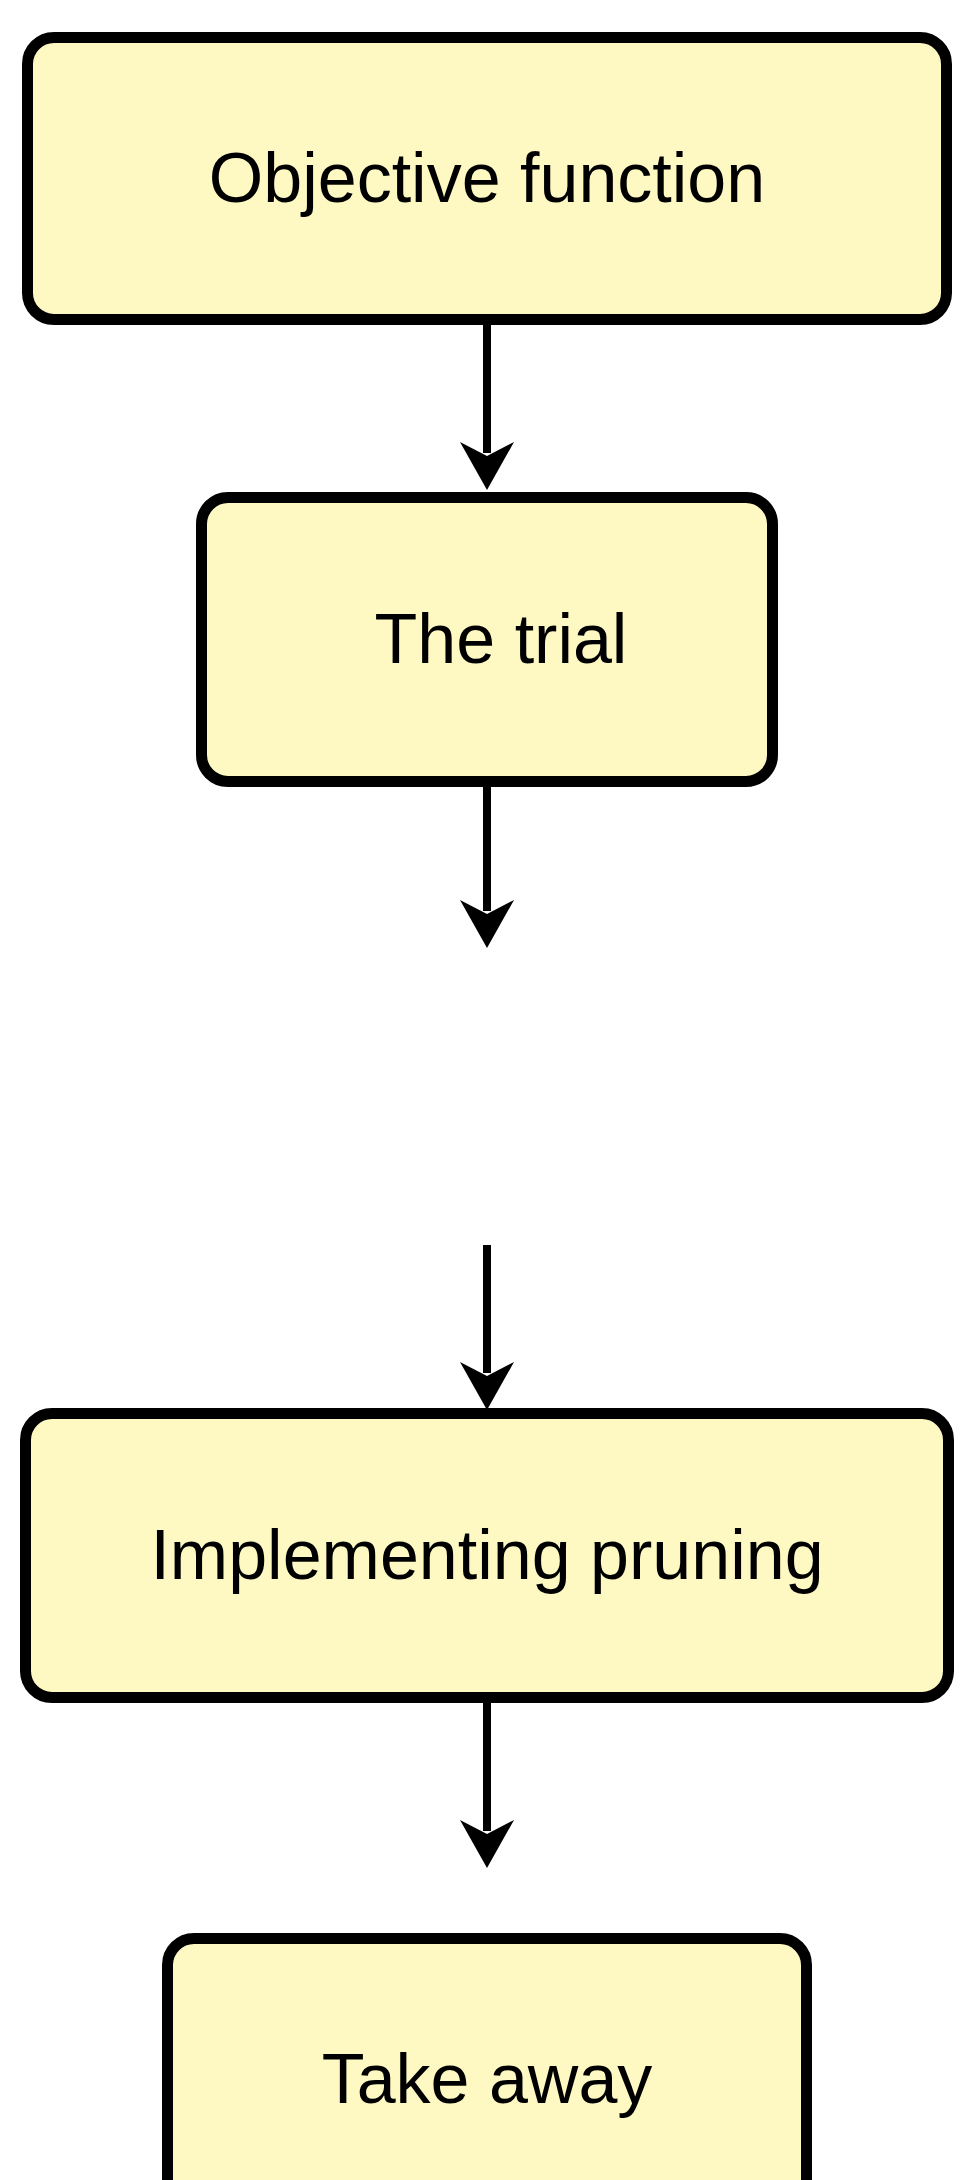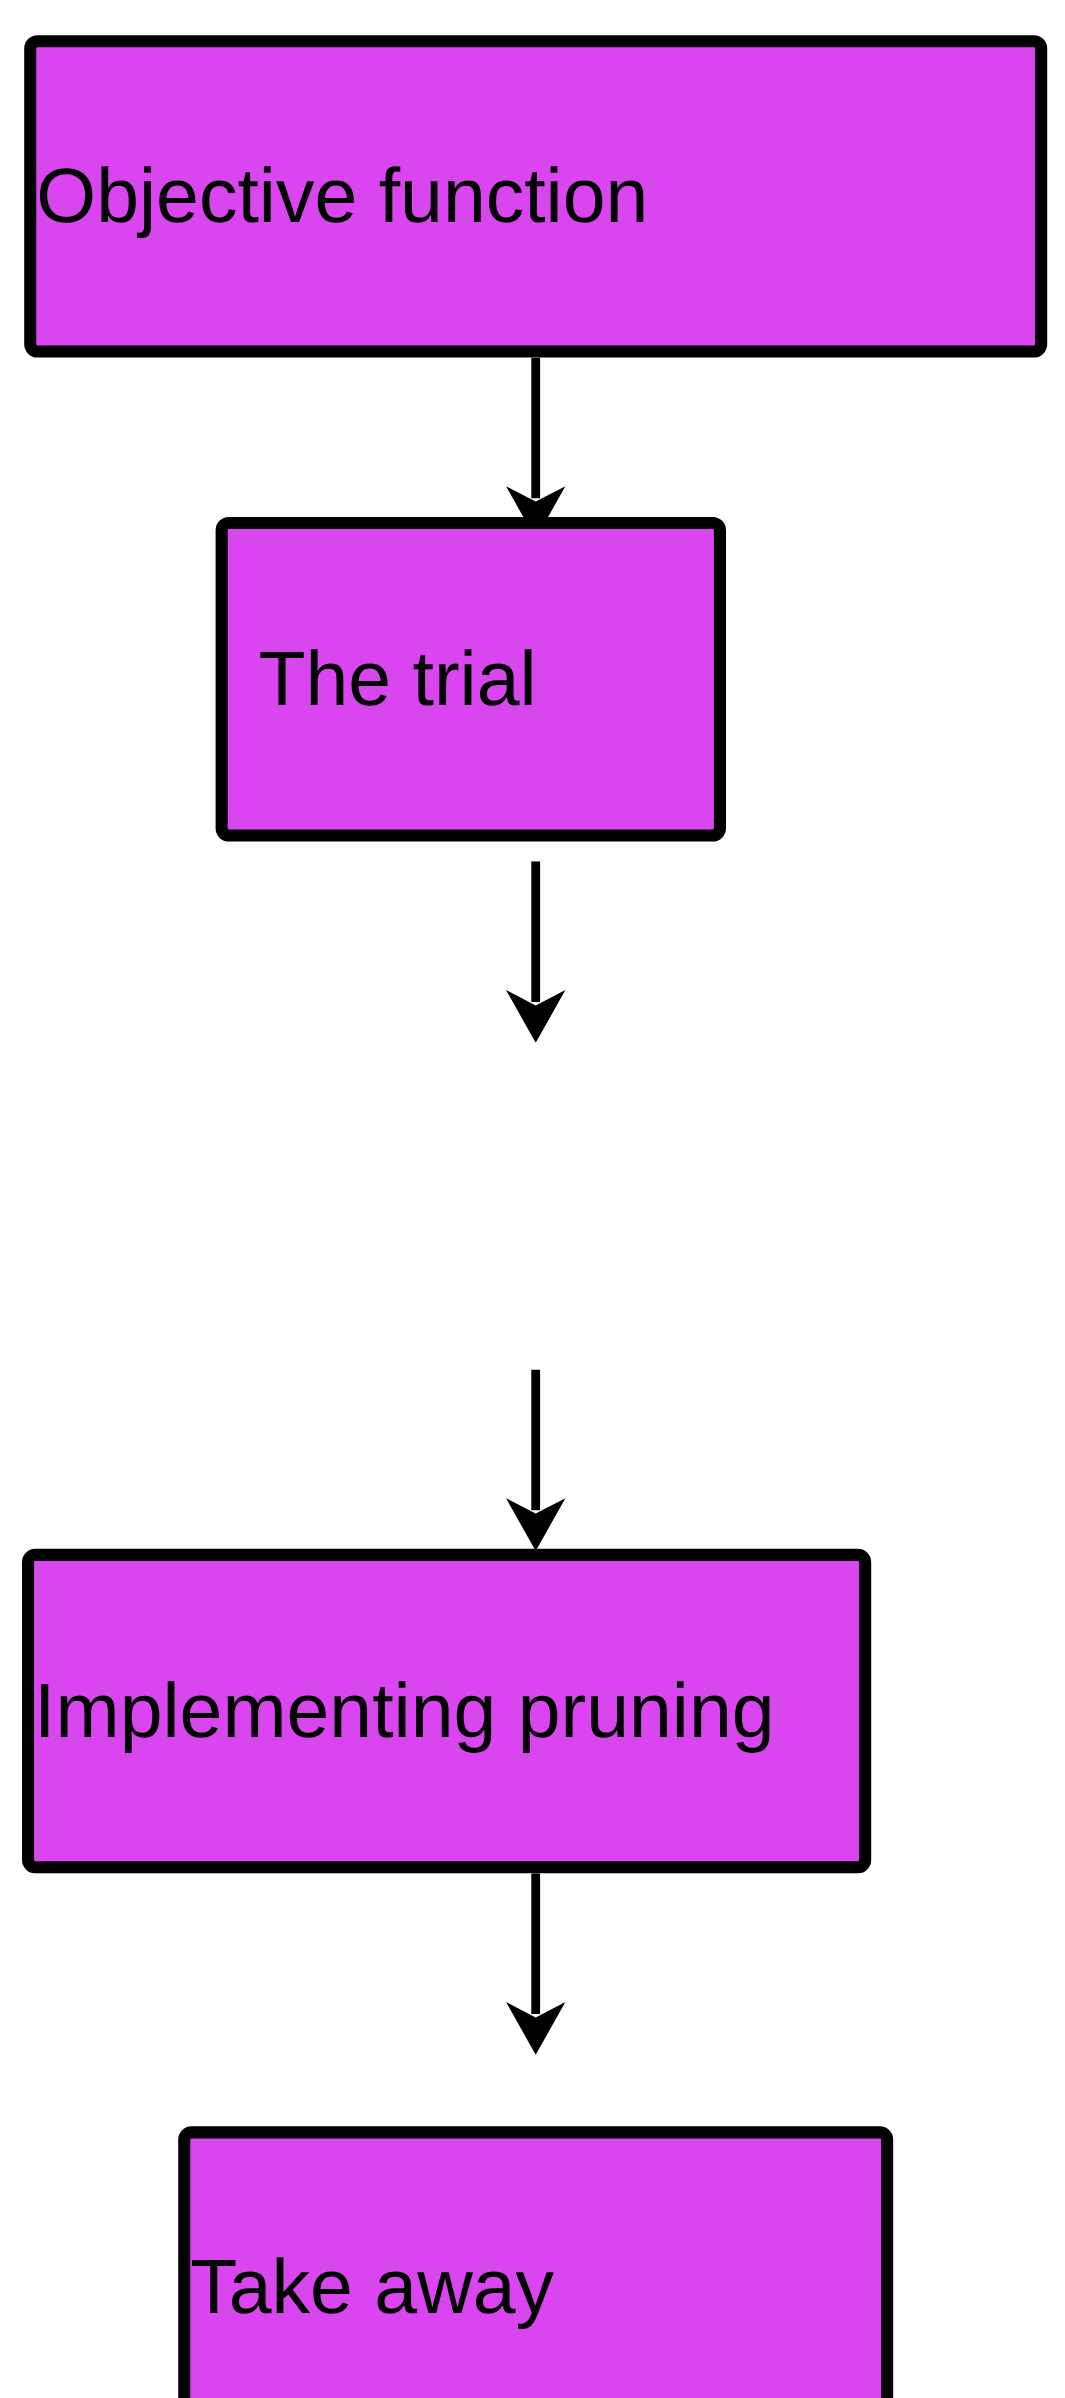--- a/index.html
+++ b/index.html
@@ -12,25 +12,25 @@
     width: 968px;
     height: 2180px;
     background: #ffffff;
     font-family: "Liberation Sans", sans-serif;
     overflow: hidden;
   }
   .node {
     position: absolute;
     box-sizing: border-box;
     border: 11px solid #000000;
-    border-radius: 12px;
-    background: #d946ef;
+    border-radius: 32px;
+    background: #fef9c3;
     display: flex;
     align-items: center;
-    justify-content: flex-start;
+    justify-content: center;
   }
   .node-label {
     font-size: 70px;
     line-height: 1.1;
     color: #000000;
     text-align: center;
     white-space: nowrap;
   }
   .arrow {
     position: absolute;
@@ -45,36 +45,36 @@
 
   <div class="node" style="left:22px; top:32px; width:930px; height:293px;">
     <span class="node-label">Objective function</span>
   </div>
 
   <svg class="arrow" style="left:457px; top:325px;" viewBox="0 0 60 165" aria-hidden="true">
     <line x1="30" y1="0" x2="30" y2="128" stroke="#000000" stroke-width="8"></line>
     <path d="M30 165 L3 117 L30 131 L57 117 Z" fill="#000000"></path>
   </svg>
 
-  <div class="node" style="left:196px; top:470px; width:464px; height:295px;padding-left:28px;">
+  <div class="node" style="left:196px; top:492px; width:582px; height:295px;padding-left:28px;">
     <span class="node-label">The trial</span>
   </div>
 
   <svg class="arrow" style="left:457px; top:783px;" viewBox="0 0 60 165" aria-hidden="true">
     <line x1="30" y1="0" x2="30" y2="128" stroke="#000000" stroke-width="8"></line>
     <path d="M30 165 L3 117 L30 131 L57 117 Z" fill="#000000"></path>
   </svg>
 
 
   <svg class="arrow" style="left:457px; top:1245px;" viewBox="0 0 60 165" aria-hidden="true">
     <line x1="30" y1="0" x2="30" y2="128" stroke="#000000" stroke-width="8"></line>
     <path d="M30 165 L3 117 L30 131 L57 117 Z" fill="#000000"></path>
   </svg>
 
-  <div class="node" style="left:20px; top:1408px; width:772px; height:295px;">
+  <div class="node" style="left:20px; top:1408px; width:934px; height:295px;">
     <span class="node-label">Implementing pruning</span>
   </div>
 
   <svg class="arrow" style="left:457px; top:1703px;" viewBox="0 0 60 165" aria-hidden="true">
     <line x1="30" y1="0" x2="30" y2="128" stroke="#000000" stroke-width="8"></line>
     <path d="M30 165 L3 117 L30 131 L57 117 Z" fill="#000000"></path>
   </svg>
 
   <div class="node" style="left:162px; top:1933px; width:650px; height:293px;">
     <span class="node-label">Take away</span>

